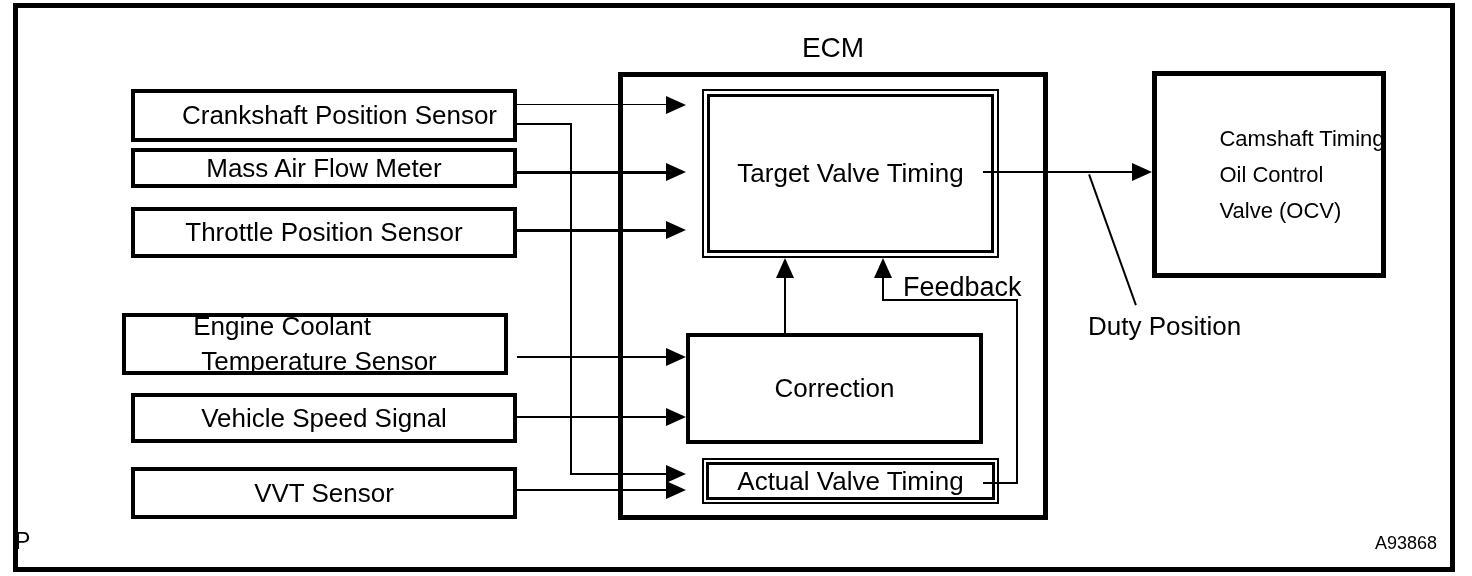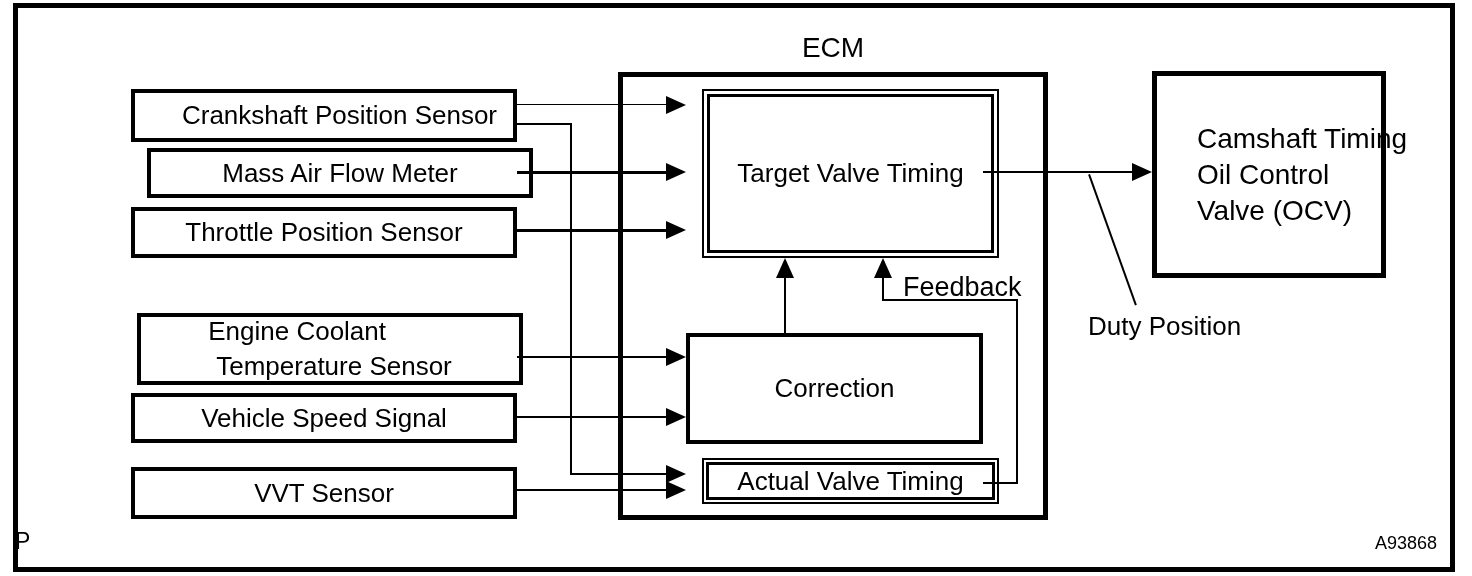--- a/index.html
+++ b/index.html
@@ -14,42 +14,42 @@
   .box-double .inner{position:absolute;top:3px;left:3px;right:3px;bottom:3px;
        border:3px solid #000;display:flex;align-items:center;justify-content:center;
        font-size:26px;white-space:nowrap;}
   .line{position:absolute;background:#000;}
   .arrow-r{position:absolute;width:0;height:0;border-top:9px solid transparent;
        border-bottom:9px solid transparent;border-left:20px solid #000;}
   .arrow-u{position:absolute;width:0;height:0;border-left:9px solid transparent;
        border-right:9px solid transparent;border-bottom:20px solid #000;}
   .lbl{position:absolute;white-space:nowrap;}
   .two-line{text-align:left;line-height:35px;font-size:26px;}
-  .ocv-text{text-align:left;line-height:36px;font-size:28px;padding-left:25px;width:100%;margin-left:41px;}
+  .ocv-text{text-align:left;line-height:36px;font-size:22px;padding-left:25px;width:100%;margin-left:41px;}
 </style>
 </head>
 <body>
 
 <div class="canvas">
 
   <div class="frame" style="left:13px;top:3px;width:1432px;height:559px;"></div>
 
   <div class="box box-thick" style="left:618px;top:72px;width:430px;height:448px;"></div>
   <div class="lbl" style="left:618px;top:32px;width:430px;text-align:center;font-size:28px;">ECM</div>
 
   <div class="box" style="left:131px;top:89px;width:386px;height:53px;padding-left:31px;">
     <span>Crankshaft Position Sensor</span>
   </div>
-  <div class="box" style="left:147px;top:148px;width:386px;height:50px;">
+  <div class="box" style="left:131px;top:148px;width:386px;height:40px;">
     <span>Mass Air Flow Meter</span>
   </div>
   <div class="box" style="left:131px;top:207px;width:386px;height:51px;">
     <span>Throttle Position Sensor</span>
   </div>
-  <div class="box" style="left:137px;top:313px;width:386px;height:72px;">
+  <div class="box" style="left:122px;top:313px;width:386px;height:62px;">
     <div class="two-line">
       <span style="display:block;">Engine Coolant</span>
       <span style="display:block;margin-left:8px;">Temperature Sensor</span>
     </div>
   </div>
   <div class="box" style="left:131px;top:393px;width:386px;height:50px;">
     <span>Vehicle Speed Signal</span>
   </div>
   <div class="box" style="left:131px;top:467px;width:386px;height:52px;">
     <span>VVT Sensor</span>

